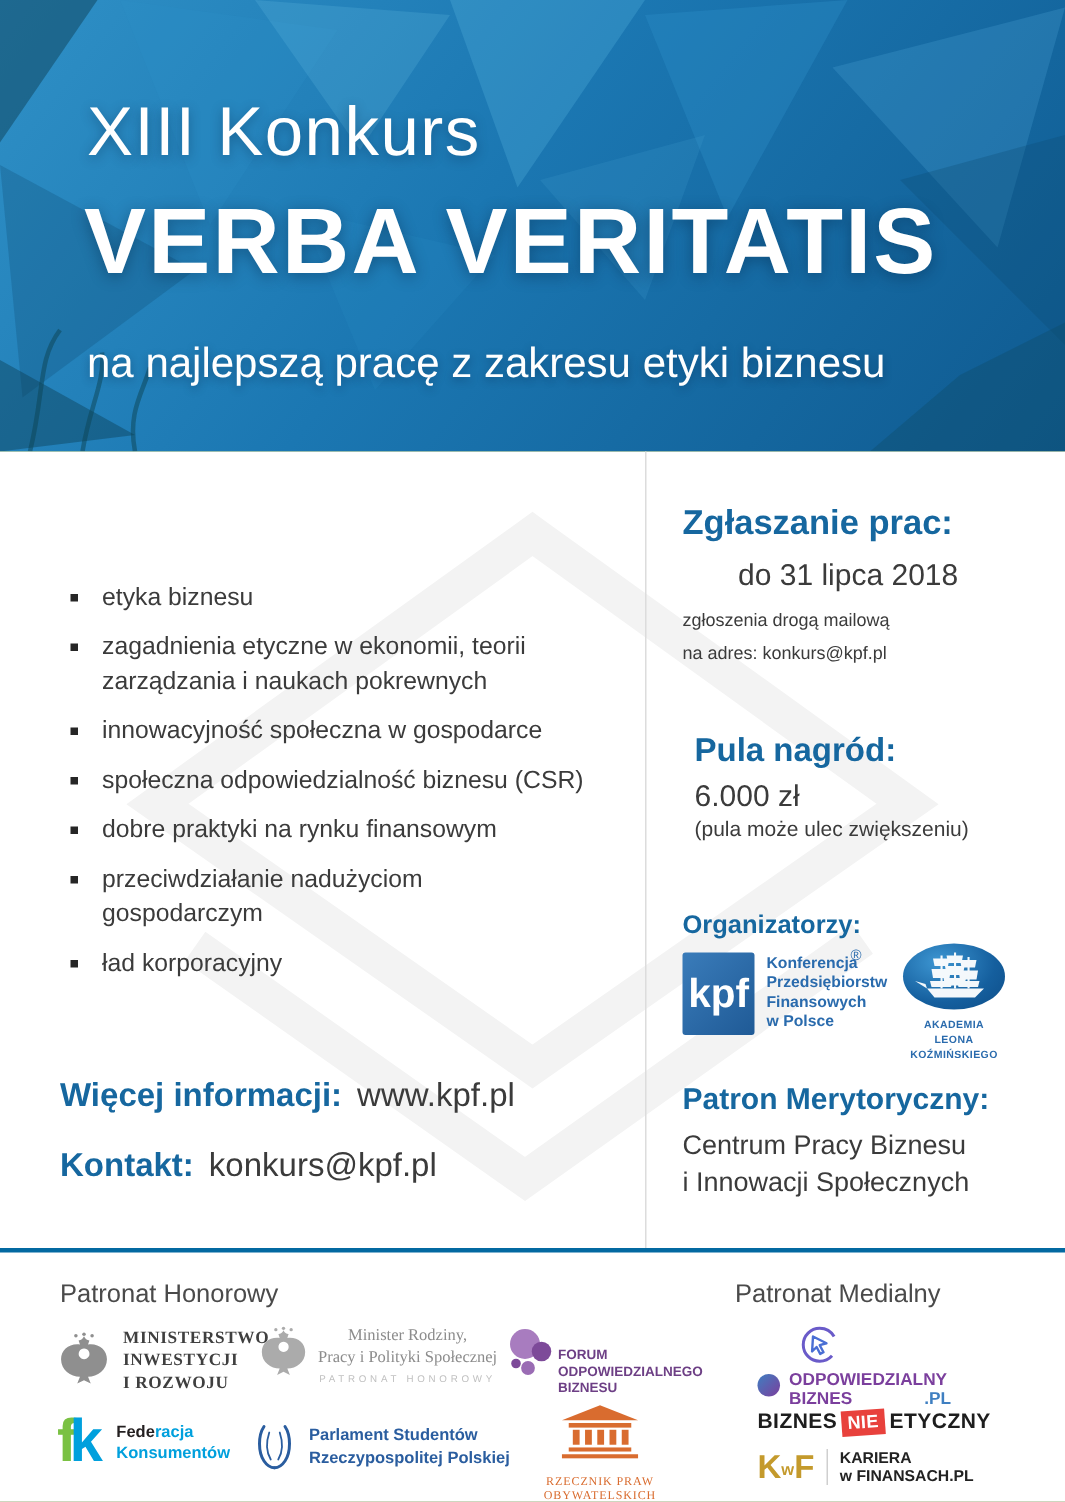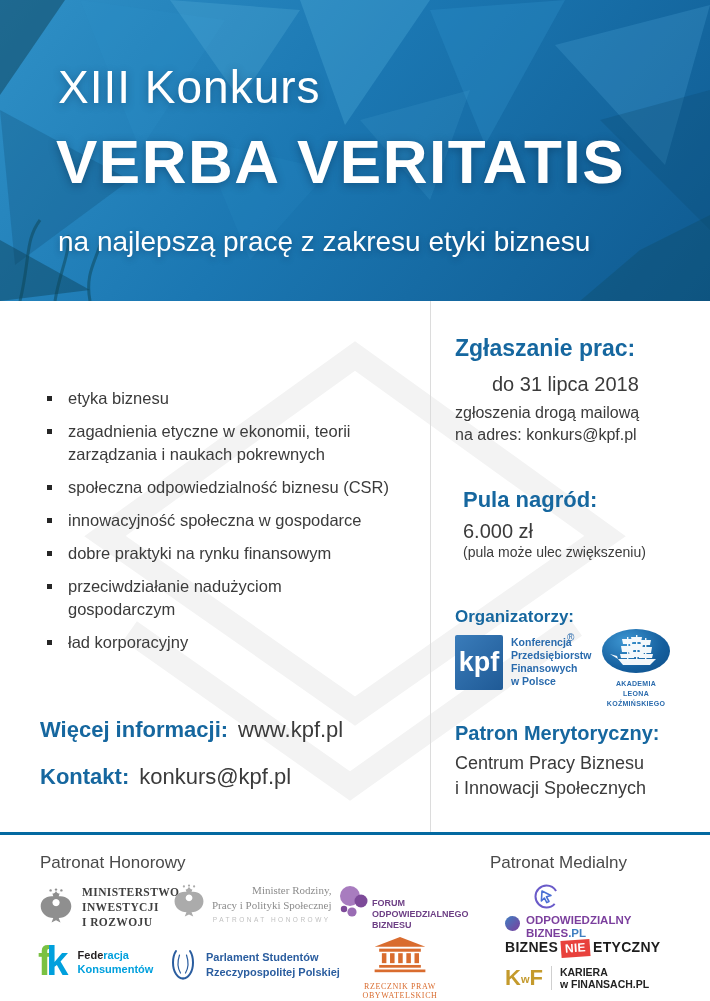--- a/index.html
+++ b/index.html
@@ -46,21 +46,21 @@
   .topic { display:flex; margin-bottom:10px; font-size:16.5px; line-height:23px; color:#3b3b3b; }
   .topic .bullet { flex:none; width:5px; height:5px; background:#262626; margin:9px 16px 0 7px; }
 
   .info-line { position:absolute; left:40px; font-size:22px; }
   .info-more { top:416px; }
   .info-contact { top:463px; }
   .info-line .value { color:#3b3b3b; font-weight:400; margin-left:10px; }
 
   .sub-heading { position:absolute; left:455px; top:34px; font-size:23px; }
   .sub-deadline { position:absolute; left:455px; top:72px; font-size:20px;margin-left:37px; }
-  .sub-note { position:absolute; left:455px; top:101px; font-size:16px; line-height:22px; }
+  .sub-note { position:absolute; left:455px; top:101px; font-size:12px; line-height:22px; }
 
   .prize-heading { position:absolute; left:463px; top:186px; font-size:22px; }
   .prize-amount { position:absolute; left:463px; top:219px; font-size:20px; }
   .prize-note { position:absolute; left:463px; top:243px; font-size:14px; }
 
   .org-heading { position:absolute; left:455px; top:306px; font-size:17px;text-align:right; }
   .kpf-logo { position:absolute; left:455px; top:334px; display:flex; }
   .kpf-box {
     width:48px; height:55px; border-radius:2px;
     background:linear-gradient(135deg,#3a7cba,#1f5a96);
@@ -88,34 +88,34 @@
   .footer-heading { position:absolute; font-size:17px; color:#4a4a4a; }
   .fh-honorary { left:40px; top:18px; }
   .fh-media { left:490px; top:18px; }
 
   .logo-mir { position:absolute; left:38px; top:50px; display:flex; align-items:center; }
   .logo-mir .txt { margin-left:8px; font-family:"Liberation Serif", serif; font-size:11.5px;
     font-weight:700; color:#3f3f3f; line-height:15px; letter-spacing:.4px; }
 
   .logo-mrpips { position:absolute; left:172px; top:48px; display:flex; align-items:center; }
   .logo-mrpips .blk { margin-left:6px; text-align:center; }
-  .logo-mrpips .txt { font-family:"Liberation Serif", serif; font-size:11px; color:#8c8c8c; line-height:15px;text-align:right; }
+  .logo-mrpips .txt { font-family:"Liberation Serif", serif; font-size:11px; color:#8c8c8c; line-height:15px; }
   .logo-mrpips .sub { margin-top:3px; font-size:6.5px; letter-spacing:2.5px; color:#c0c0c0; }
 
   .logo-fob { position:absolute; left:338px; top:50px; display:flex; }
   .logo-fob .txt { margin-left:4px; margin-top:13px; font-size:9px; font-weight:700;
     color:#6d3f85; line-height:11px; }
 
   .logo-ob { position:absolute; left:505px; top:48px; width:140px; height:52px; }
   .ob-cursor { position:absolute; left:28px; top:0; }
   .ob-row { position:absolute; left:0; top:31px; display:flex; }
   .ob-globe { width:15px; height:15px; border-radius:50%;
     background:linear-gradient(135deg,#3f7fc1,#7b3f9d); margin-top:2px; }
   .ob-text { margin-left:6px; font-size:11.5px; font-weight:800; line-height:13px; color:#7b3f9d; }
-  .ob-text .pl { color:#3f7fc1; }
+  .ob-text .pl { color:#3f7fc1;padding-left:48px; }
 
   .logo-bne { position:absolute; left:505px; top:104px; font-size:14px; font-weight:800;
     color:#1d1d1d; letter-spacing:.3px; }
   .bne-nie { display:inline-block; background:#e8413c; color:#fff; padding:1px 4px 2px;
     transform:rotate(-4deg); margin:0 3px; font-size:12px; }
 
   .logo-kwf { position:absolute; left:505px; top:130px; display:flex; align-items:center; }
   .kwf-mark { color:#c49a2c; font-weight:700; font-size:22px; }
   .kwf-mark .small-w { font-size:11px; font-weight:700; vertical-align:2px; }
   .kwf-bar { width:1px; height:24px; background:#cfcfcf; margin:0 8px; }
@@ -174,25 +174,25 @@
         <span class="bullet"></span>
         <span class="pre">etyka biznesu</span>
       </div>
       <div class="topic">
         <span class="bullet"></span>
         <span class="pre">zagadnienia etyczne w ekonomii, teorii
 zarządzania i naukach pokrewnych</span>
       </div>
       <div class="topic">
         <span class="bullet"></span>
+        <span class="pre">innowacyjność społeczna w gospodarce</span>
+      </div>
+      <div class="topic">
+        <span class="bullet"></span>
         <span class="pre">społeczna odpowiedzialność biznesu (CSR)</span>
-      </div>
-      <div class="topic">
-        <span class="bullet"></span>
-        <span class="pre">innowacyjność społeczna w gospodarce</span>
       </div>
       <div class="topic">
         <span class="bullet"></span>
         <span class="pre">dobre praktyki na rynku finansowym</span>
       </div>
       <div class="topic">
         <span class="bullet"></span>
         <span class="pre">przeciwdziałanie nadużyciom
 gospodarczym</span>
       </div>

